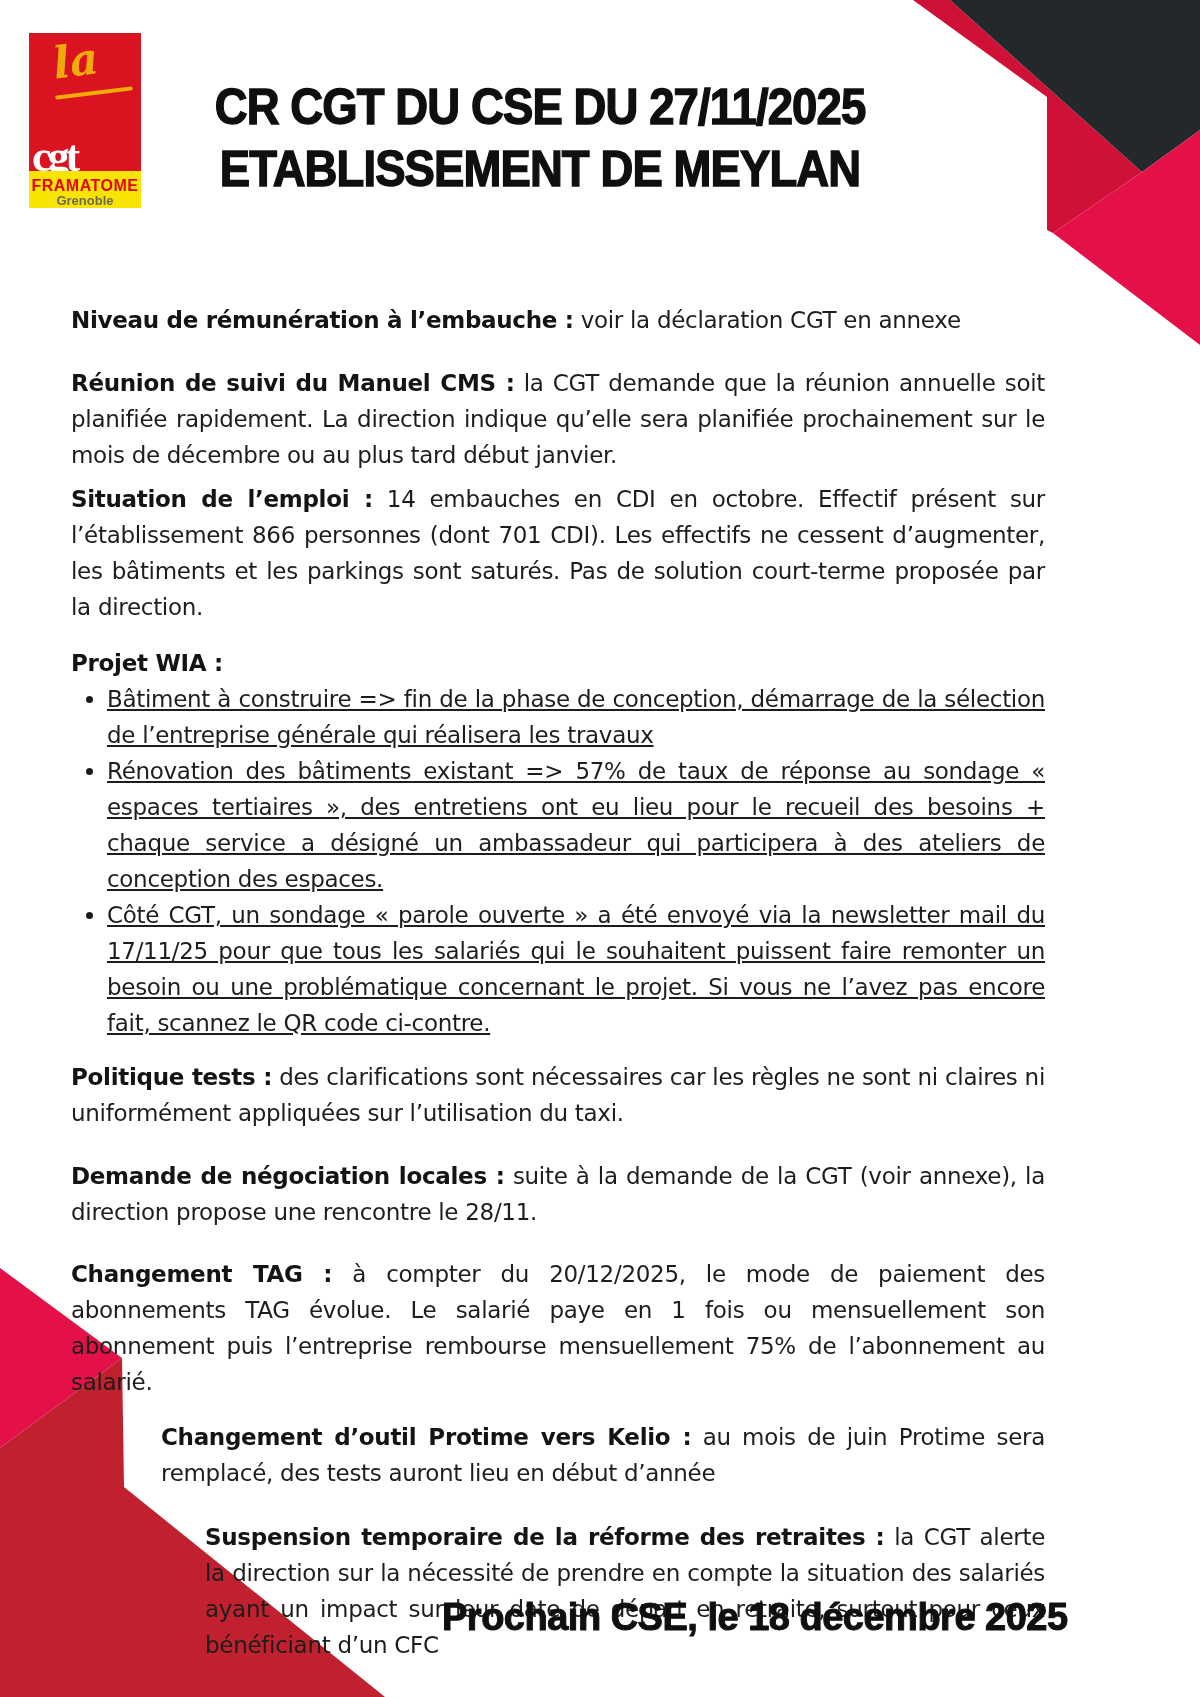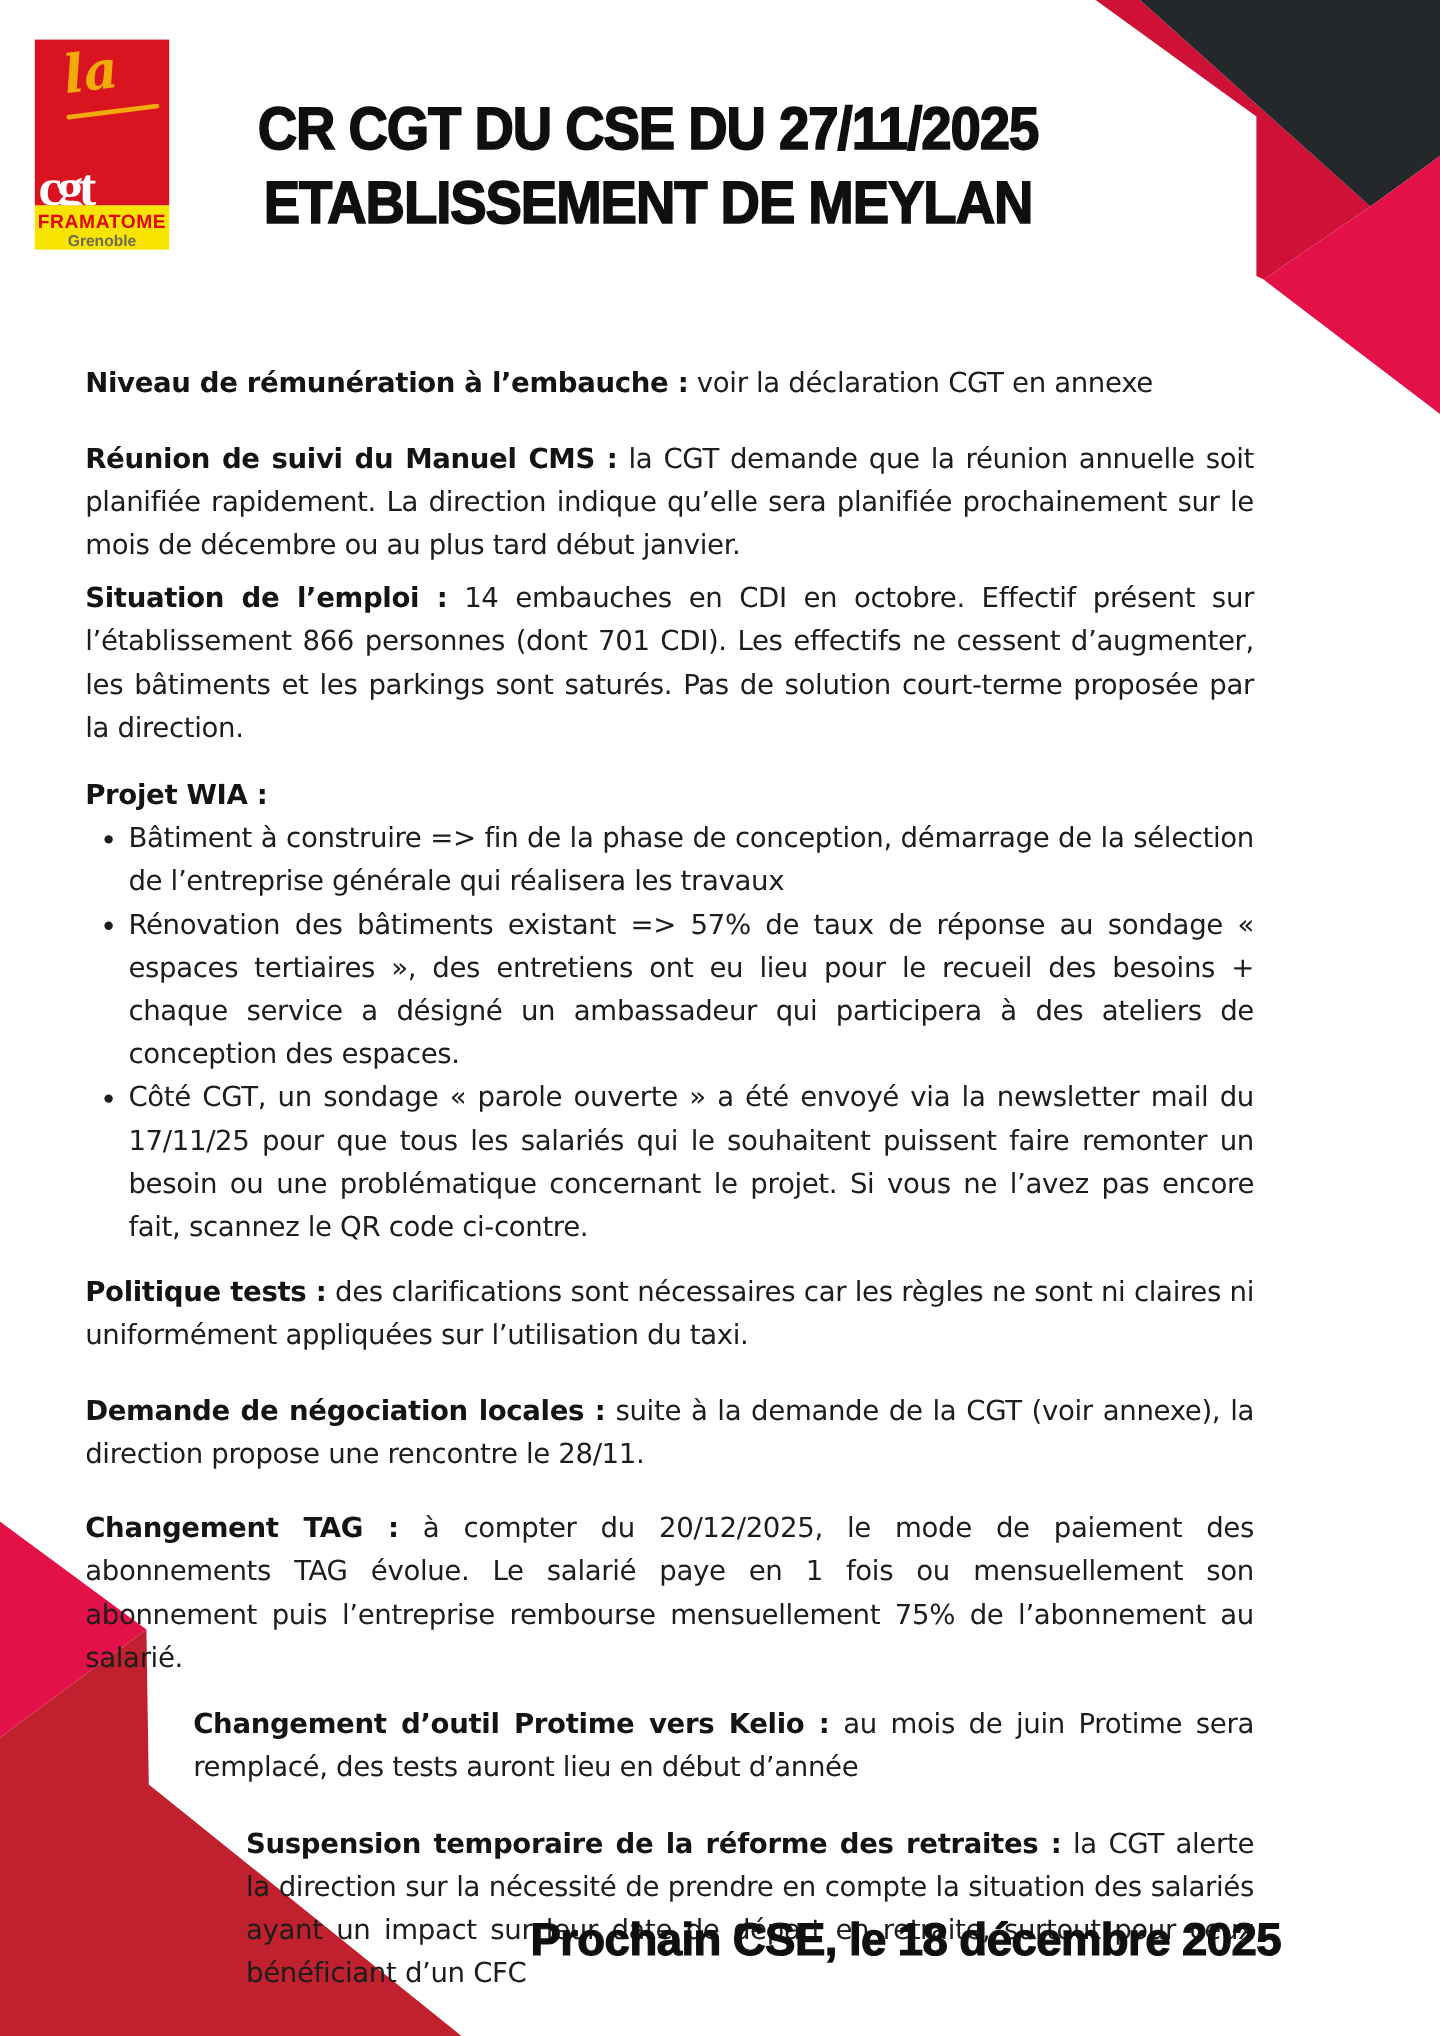--- a/index.html
+++ b/index.html
@@ -57,21 +57,21 @@
   .para:nth-of-type(4){margin-bottom:18px;}
   .para:nth-of-type(5){margin-bottom:27px;}
   .para:nth-of-type(6){margin-bottom:26px;}
   .para:nth-of-type(7){margin-bottom:19px;}
   .para:nth-of-type(8){margin-bottom:28px;}
   .para:nth-of-type(9){margin-bottom:12px;}
   .para b{font-weight:bold;color:#141412;}
   .indent-1{padding-left:90px;}
   .indent-2{padding-left:134px;}
   .para ul{margin:0;padding-left:36px;list-style:disc;}
-  .para li{text-align:justify;}
+  .para li{text-align:justify;text-decoration:underline;}
   
   .footer-line{
     position:absolute;left:442px;top:1596px;white-space:nowrap;
     font-family:"Liberation Sans", sans-serif;font-weight:900;
     font-size:38px;color:#0f0f0f;letter-spacing:-0.5px;text-align:center;
     -webkit-text-stroke:1px #0f0f0f;
   }
 </style>
 </head>
 <body>

